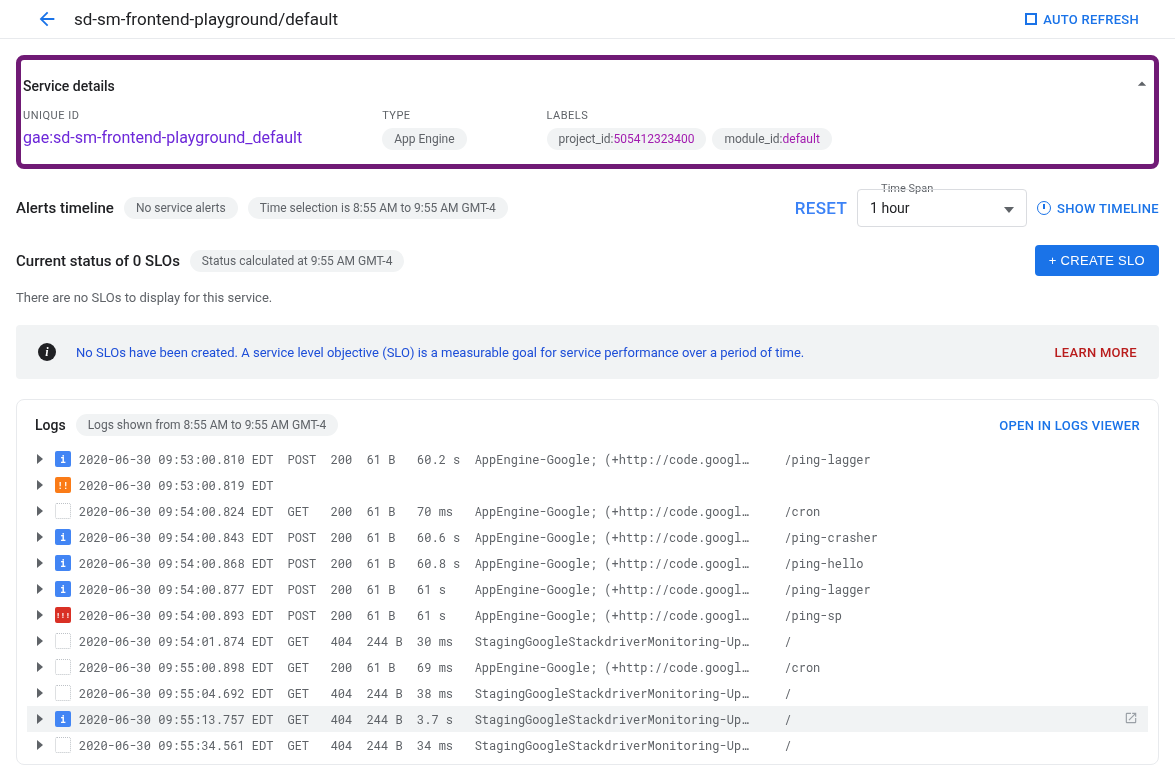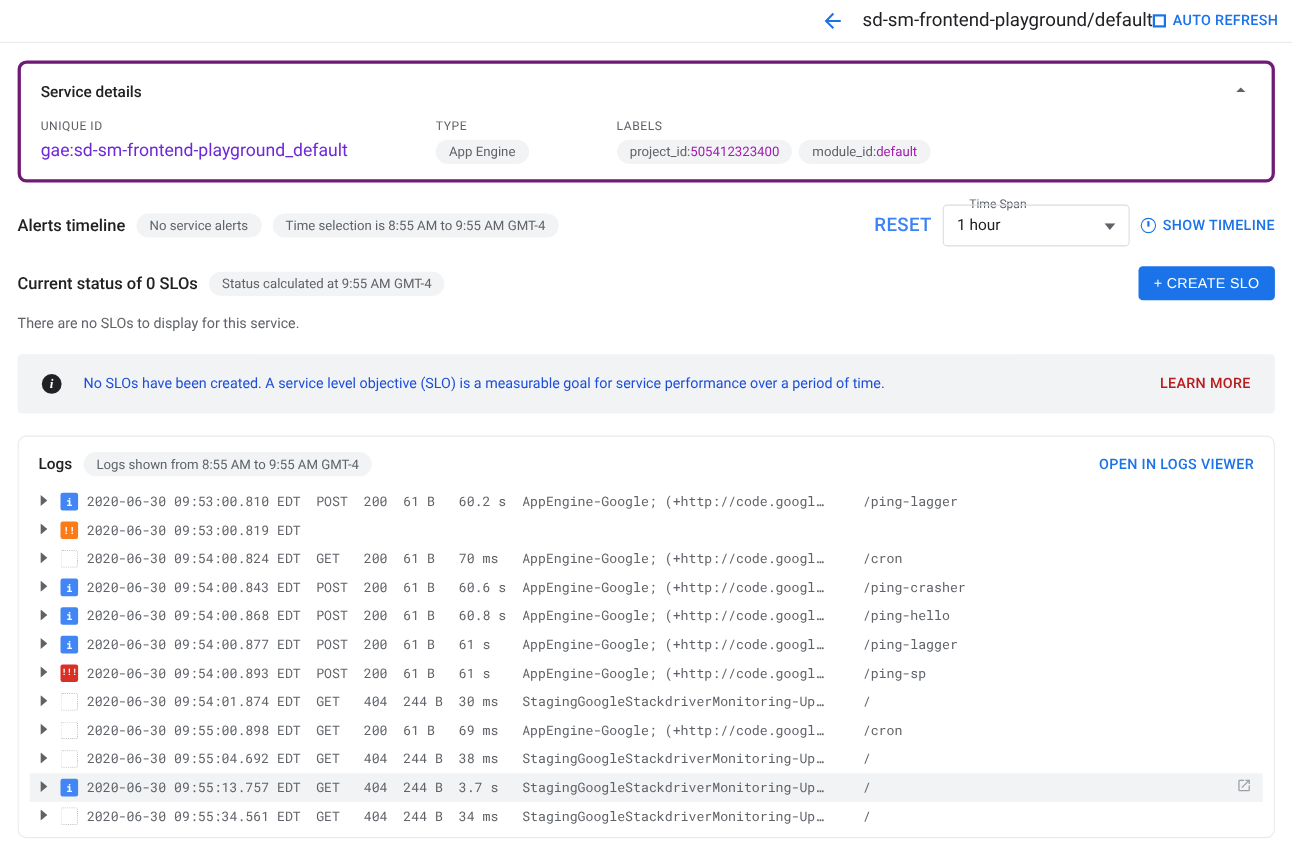--- a/index.html
+++ b/index.html
@@ -6,36 +6,36 @@
   body {
     font-family: 'Google Sans', Roboto, Arial, sans-serif;
     font-size: 13px;
     color: #202124;
     background: #fff;
     width: 1175px;
   }
   .topbar {
     display: flex;
     align-items: center;
-    justify-content: flex-end;
-    padding: 8px 13px;
+    justify-content: space-between;
+    padding: 8px 36px;
     border-bottom: 1px solid #e8eaed;
   }
   .topbar-left { display: flex; align-items: center; gap: 16px; }
   .back-arrow { color: #1a73e8; cursor: pointer; display: flex; }
   .page-title { font-size: 17px; font-weight: 400; color: #202124; }
   .auto-refresh { display: flex; align-items: center; gap: 6px; color: #1a73e8; font-size: 13px; font-weight: 500; cursor: pointer; letter-spacing: 0.3px; }
   .auto-refresh-icon { width: 12px; height: 12px; border: 2px solid #1a73e8; display: inline-block; }
 
   .content { padding: 16px; }
   .card {
     background: #fff;
-    border: 3px solid #701a75;
+    border: 5px solid #701a75;
     border-radius: 8px;
-    padding: 14px 18px;
+    padding: 14px 2px;
     margin-bottom: 20px;
   }
   .card-header { display: flex; justify-content: space-between; align-items: center; margin-bottom: 12px; }
   .card-title { font-size: 14px; font-weight: 500; color: #202124; }
   .chevron { color: #5f6368; cursor: pointer; }
   .details-row { display: flex; gap: 80px; }
   .detail-block { display: flex; flex-direction: column; gap: 6px; }
   .detail-label { font-size: 11px; color: #5f6368; letter-spacing: 0.5px; }
   .detail-value { font-size: 16px; color: #6d28d9; }
   .chip {

